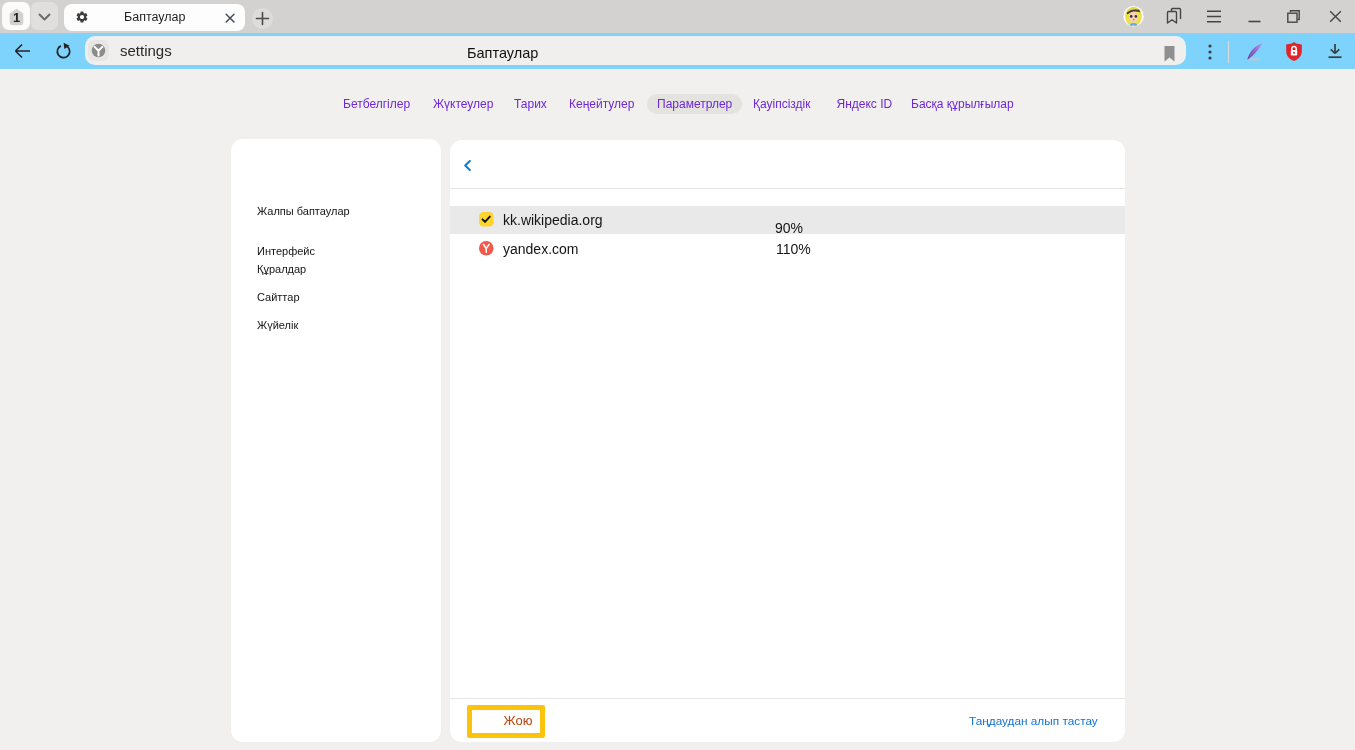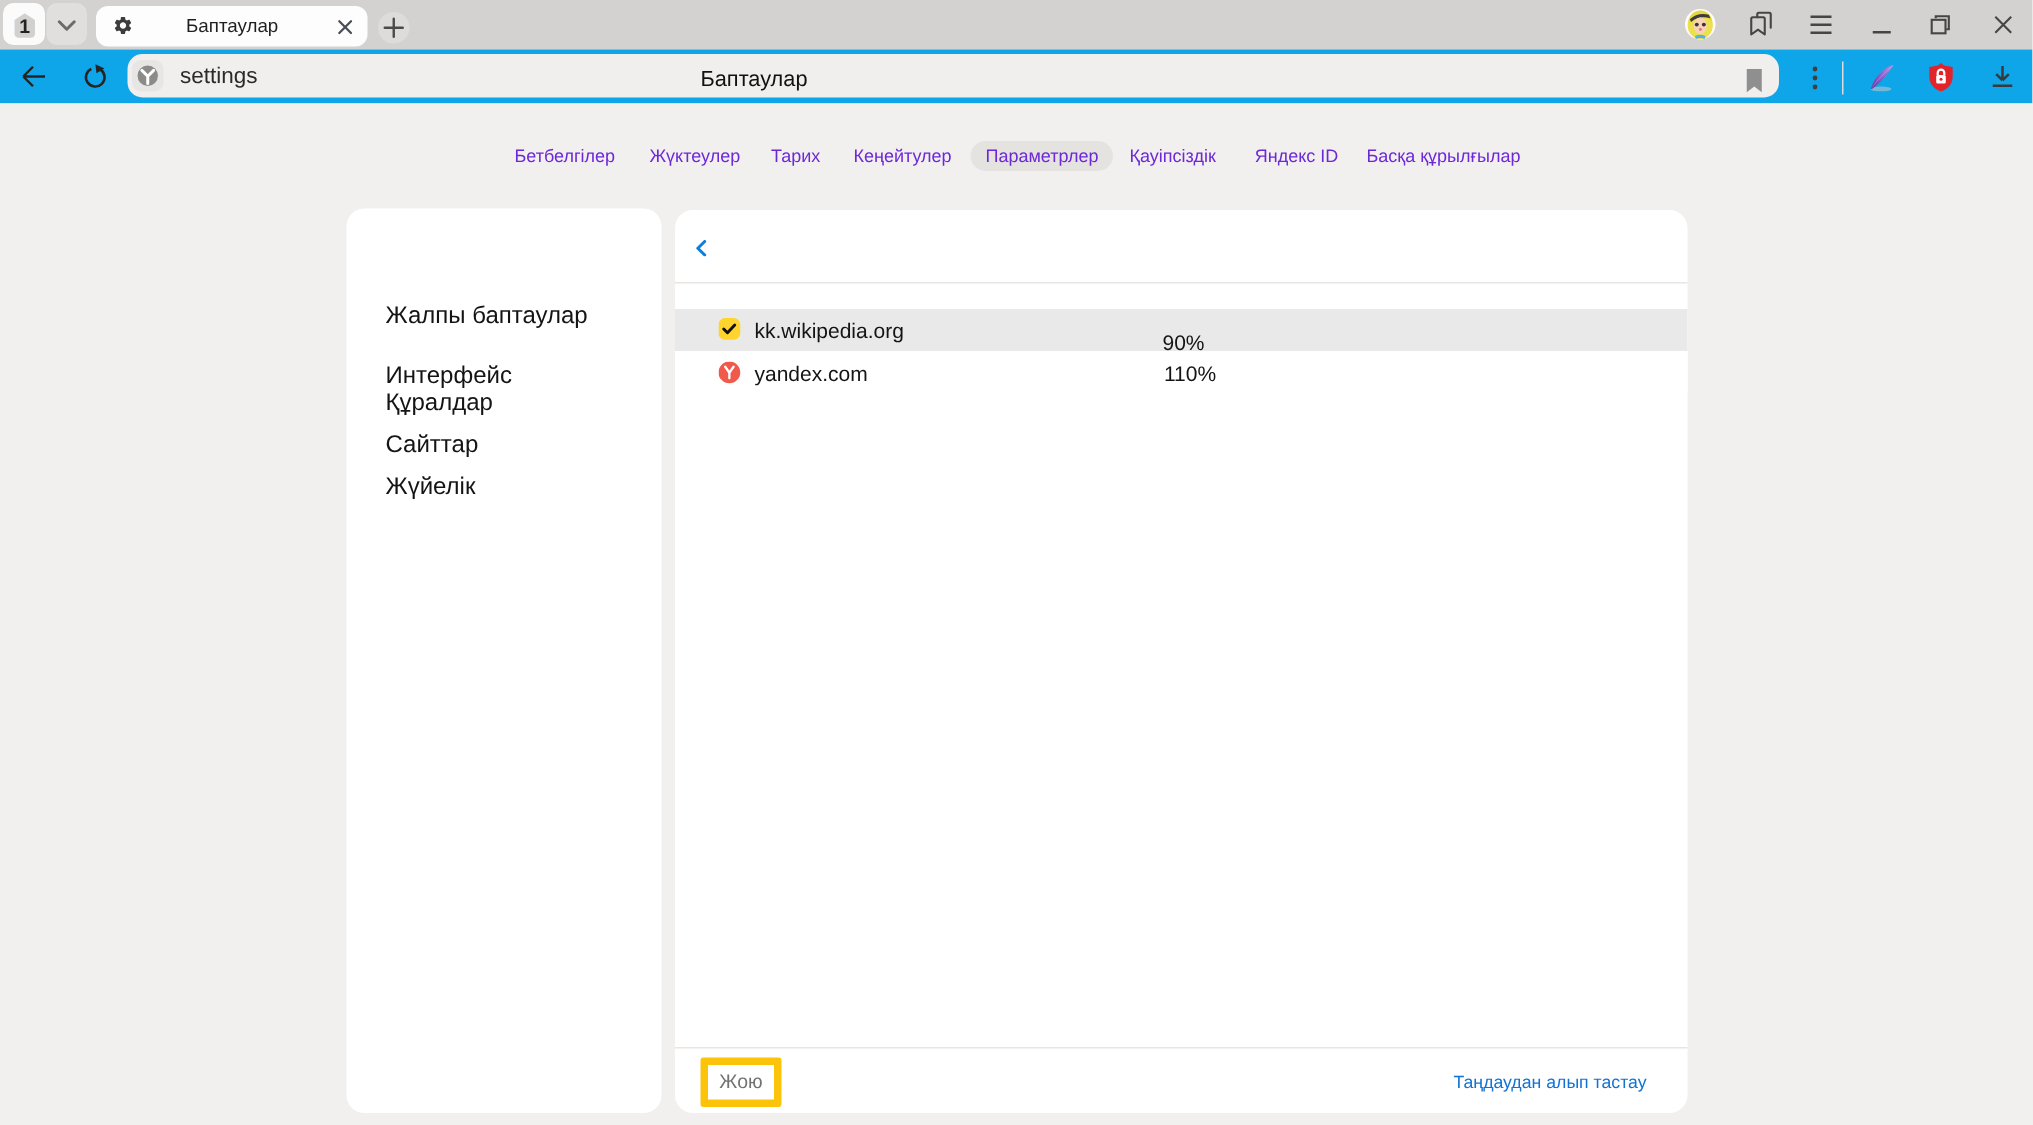--- a/index.html
+++ b/index.html
@@ -6,40 +6,40 @@
   body{width:1355px;height:750px;overflow:hidden;font-family:"Liberation Sans",sans-serif;background:#f2f0ee;position:relative;}
   .abs{position:absolute;}
   
   #tabbar{left:0;top:0;width:1355px;height:33px;background:#d3d2d1;}
   #grp1{left:2px;top:2px;width:28px;height:28px;background:#fbfbfb;border-radius:7px;}
   #grpChev{left:31px;top:2px;width:27px;height:28px;background:#e0dfde;border-radius:7px;}
   #tab{left:64px;top:3.5px;width:181px;height:27px;background:#fdfdfd;border-radius:8px;}
   #tabTitle{left:60px;top:6.5px;font-size:12.5px;color:#1f1f1f;line-height:14px;}
   #plusBtn{left:251.5px;top:7.5px;width:21px;height:21px;border-radius:11px;background:#dddcdb;}
   
-  #addrbar{left:0;top:33px;width:1355px;height:36px;background:#0ea5e9;}
+  #addrbar{left:0;top:33px;width:1355px;height:36px;background:#7dd3fc;}
   #urlfield{left:85px;top:3px;width:1101px;height:29px;background:#f0efee;border-radius:10px;}
   #siteicon{left:88px;top:7px;width:21px;height:21px;background:#e7e6e5;border-radius:6px;}
   #urltext{left:120px;top:7px;line-height:22px;height:22px;font-size:15px;color:#2a2a2a;}
   #pagetitle{left:467px;top:9.7px;line-height:20px;font-size:14.5px;color:#111;}
   #sep{left:1228px;top:8px;width:1px;height:22px;background:#dcdcdc;}
   
   #content{left:0;top:69px;width:1355px;height:681px;background:#f2f0ee;}
   .nav{position:absolute;top:25px;height:20px;font-size:12px;color:#6d28d9;line-height:20px;}
   #pill{left:647px;top:25px;width:95px;height:20px;background:#e5e3e0;border-radius:10px;}
   #sidebar{left:231px;top:70px;width:210px;height:603px;background:#fff;border-radius:12px;}
   #search{position:absolute;left:15.5px;top:10px;width:181px;height:31px;background:#efeeed;border-radius:10px;font-size:13px;color:#8e8e8e;line-height:29px;padding-left:10px;box-sizing:border-box;}
-  .sitem{position:absolute;left:26px;height:20px;line-height:20px;font-size:16px;color:#141414;}
+  .sitem{position:absolute;left:26px;height:20px;line-height:20px;font-size:11px;color:#141414;}
   #maincard{left:450px;top:71px;width:675px;height:602px;background:#fff;border-radius:12px;}
   #hdrTitle{position:absolute;left:29px;top:9.3px;font-size:18.5px;color:#0d7ed9;line-height:24px;}
   .divider{position:absolute;left:0;width:675px;height:1px;background:#e8e6e4;}
   #row1{position:absolute;left:0;top:66px;width:675px;height:28px;background:#e9e9e9;}
   #row2{position:absolute;left:0;top:94px;width:675px;height:28px;background:#fff;}
   .rowtxt{position:absolute;font-size:14px;color:#141414;height:28px;line-height:28px;letter-spacing:0;}
-  #delBtn{position:absolute;left:17px;top:565px;width:44px;height:23px;border:5px solid #fcc30b;background:#fff;border-radius:2px;font-size:13px;color:#737373;text-align:center;line-height:22px;}
+  #delBtn{position:absolute;left:17px;top:565px;width:44px;height:23px;border:5px solid #fcc30b;background:#fff;border-radius:2px;font-size:13px;color:#c2410c;text-align:center;line-height:22px;padding-left:24px;}
   #untick{position:absolute;left:519px;top:573px;line-height:16px;font-size:11.8px;color:#1173d4;}
 </style>
 </head>
 <body>
 
 <div id="tabbar" class="abs">
   <div id="grp1" class="abs">
     <svg width="28" height="28" viewBox="0 0 28 28">
       <path d="M14.5 6.8 L21.3 11.4 V20.3 Q21.3 23.2 18.3 23.2 H10.7 Q7.7 23.2 7.7 20.3 V11.4 Z" fill="#d2d1d0"></path>
       <text x="14.5" y="20" font-size="13" font-weight="bold" fill="#232323" text-anchor="middle">1</text>

